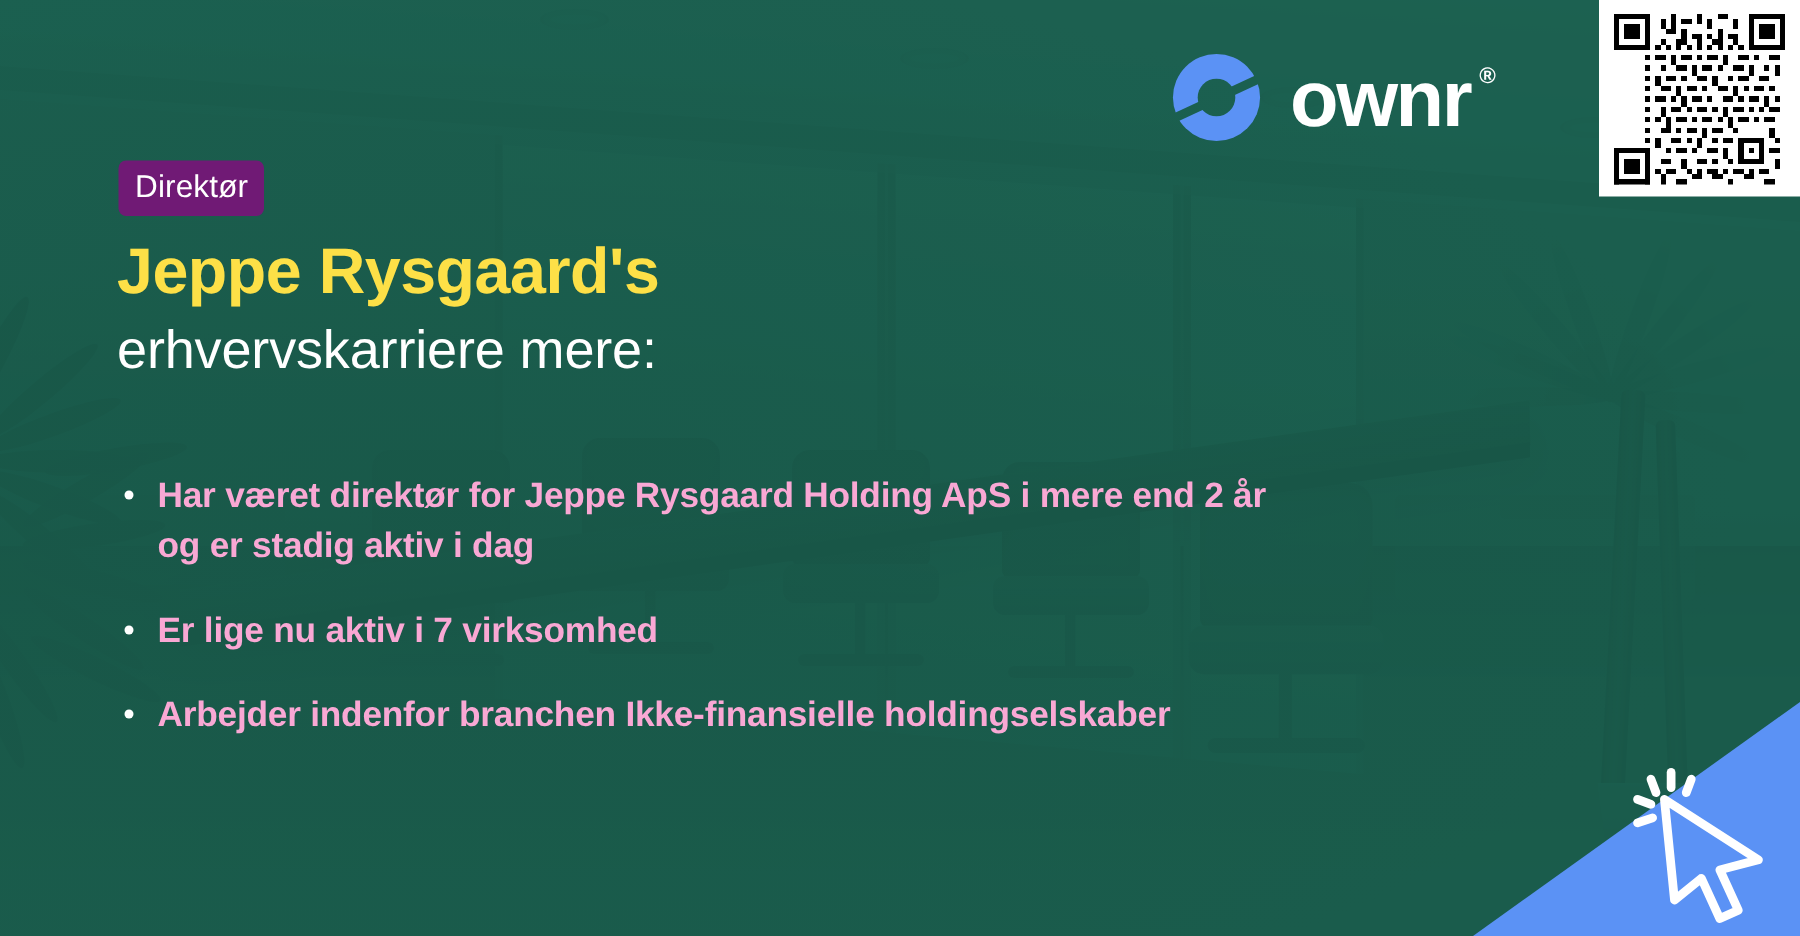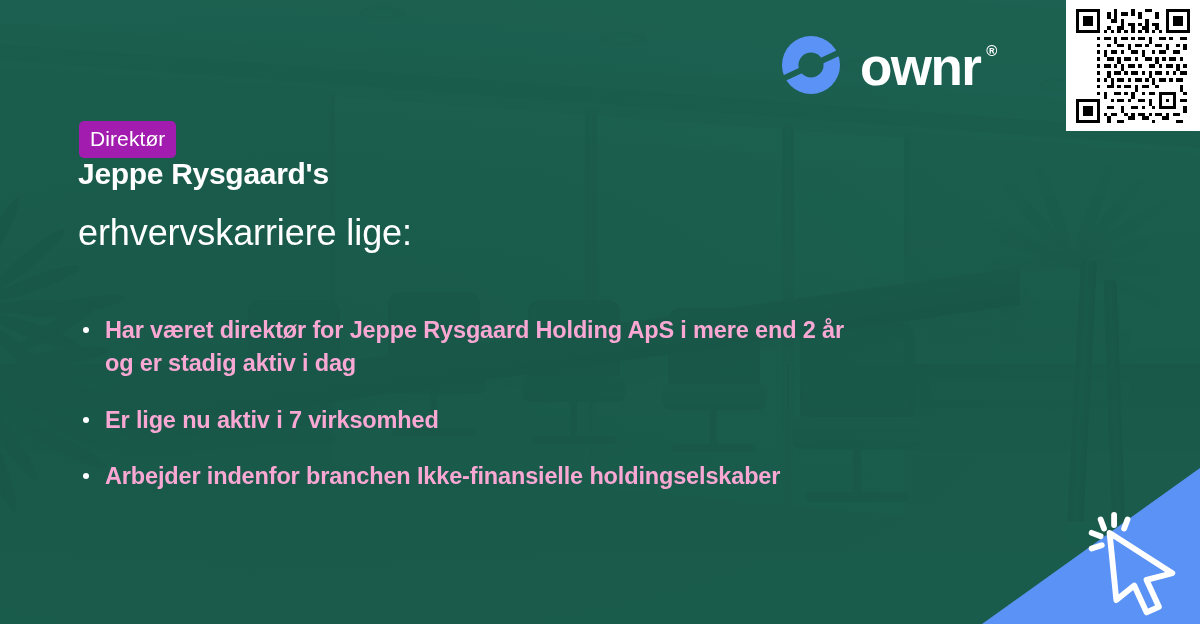--- a/index.html
+++ b/index.html
@@ -234,36 +234,36 @@
   
   .content {
     position: absolute;
     inset: 0;
     z-index: 6;
   }
 
   .badge {
     position: absolute;
     left: 79px;
-    top: 121px;
-    background: #a21caf;
+    top: 107px;
+    background: #701a75;
     color: #ffffff;
     font-size: 21px;
     line-height: 1;
     padding: 7px 11px 9px 11px;
     border-radius: 5px;
     letter-spacing: .1px;
   }
 
   .title {
     position: absolute;
     left: 78px;
     top: 158px;
-    color: #ffffff;
-    font-size: 30px;
+    color: #fde047;
+    font-size: 43px;
     font-weight: bold;
     letter-spacing: -.3px;
     line-height: 1.08;
     white-space: nowrap;
   }
 
   .subtitle {
     position: absolute;
     left: 78px;
     top: 212px;
@@ -476,21 +476,21 @@
     <div class="overlay2"></div>
     <div class="vignette"></div>
   </div>
 
   <div class="content">
 
     <div class="badge">Direktør</div>
 
     <div class="title">Jeppe Rysgaard's</div>
 
-    <div class="subtitle">erhvervskarriere lige:</div>
+    <div class="subtitle">erhvervskarriere mere:</div>
 
     <ul class="bullets">
       <li class="wrap">
         <span class="dot"></span>
         <span>Har været direktør for Jeppe Rysgaard Holding ApS i mere end 2 år og er stadig aktiv i dag</span>
       </li>
       <li>
         <span class="dot"></span>
         <span>Er lige nu aktiv i 7 virksomhed</span>
       </li>

